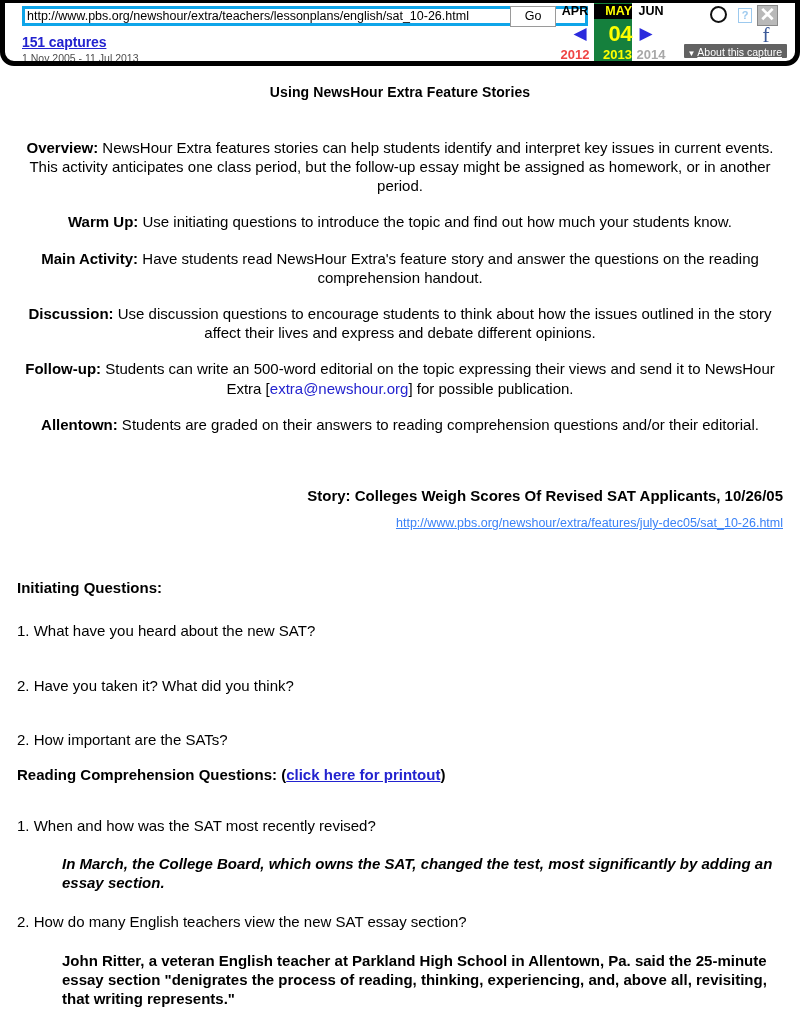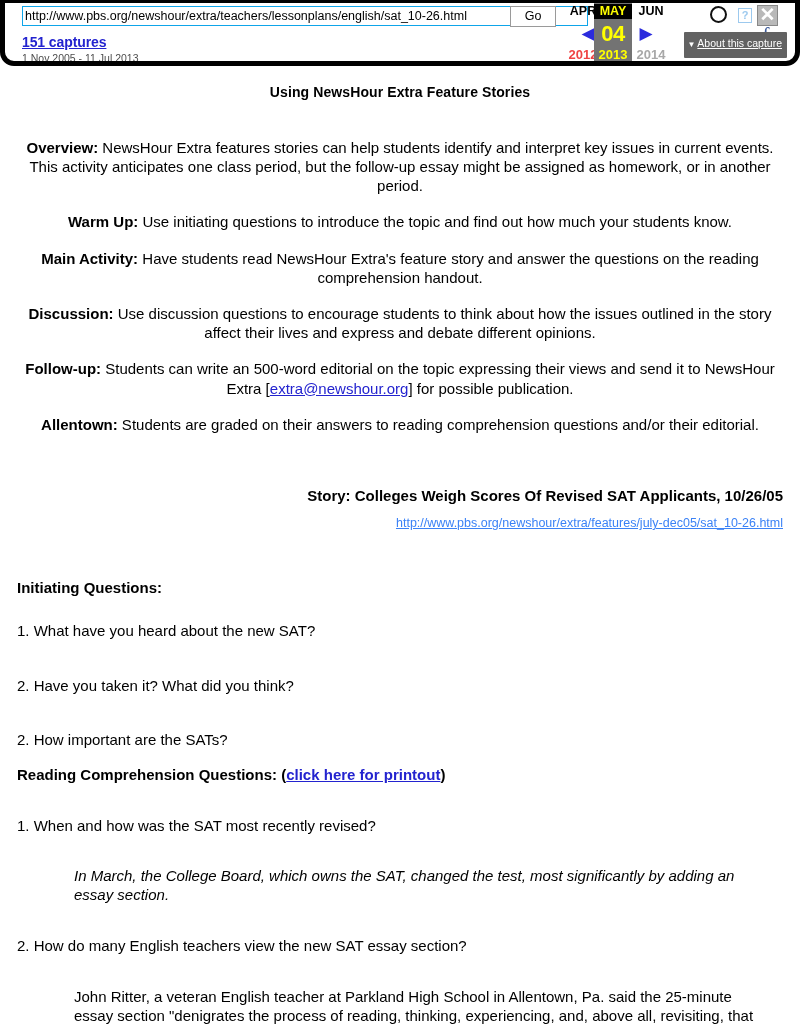--- a/index.html
+++ b/index.html
@@ -29,21 +29,21 @@
   .wm-row1 {
     position: absolute;
     left: 0; top: 0;
     width: 790px; height: 28px;
   }
 
   #wm-url-input {
     position: absolute;
     left: 17px; top: 3px;
     width: 566px; height: 20px;
-    border: 1px solid #0ea5e9;
+    border: 3px solid #0ea5e9;
     background: #ffffff;
     font-family: "Liberation Sans", sans-serif;
     font-size: 12.5px;
     line-height: 18px;
     padding: 0 2px;
     color: #000;
     outline: none;
   }
 
   #wm-go-button {
@@ -85,22 +85,22 @@
     left: 551px; top: 0;
     width: 120px; height: 62px;
   }
   .wm-col {
     position: absolute;
     top: 0;
     width: 38px;
     height: 62px;
     text-align: center;
   }
-  .wm-col.prev  { left: 8px; }
-  .wm-col.cur   { left: 38px; background: #737373; }
+  .wm-col.prev  { left: 0px; }
+  .wm-col.cur   { left: 38px; background: #15803d; text-align: right; }
   .wm-col.next  { left: 76px; }
 
   .wm-month {
     position: absolute;
     top: 1px; left: 0; right: 0;
     font-size: 12.5px;
     font-weight: bold;
     line-height: 15px;
   }
   .wm-col.prev .wm-month, .wm-col.next .wm-month { color: #000; }
@@ -185,25 +185,25 @@
     font-size: 21px;
     color: #3b5998;
     text-align: center;
     line-height: 22px;
     cursor: pointer;
   }
 
   #wm-about-capture {
     position: absolute;
     right: 8px; bottom: 3px;
-    height: 26px;
+    height: 14px;
     background: #626262;
     color: #ffffff;
     font-size: 10.5px;
-    line-height: 22px;
+    line-height: 17px;
     padding: 0 5px 0 3px;
     border-radius: 1px;
     white-space: nowrap;
     cursor: pointer;
   }
   #wm-about-capture .lbl { text-decoration: underline; }
   #wm-about-capture .caret { font-size: 8px; margin-right: 2px; }
 
   
   #page-body {
@@ -227,21 +227,20 @@
     margin: 0;
     padding: 0;
     text-align: center;
   }
   .para .lead { font-weight: bold; }
   .gap-md { height: 17px; }
   .gap-xl { height: 36px; }
 
   a.inline-link {
     color: #2323cf;
-    text-decoration: underline;
   }
 
   #story-heading {
     font-weight: bold;
     font-size: 15px;
     margin: 0;
     text-align: right;
   }
   #story-url {
     display: block;
@@ -258,23 +257,24 @@
     font-size: 15px;
     margin: 0;
   }
 
   .qline { margin: 0; }
 
   #rc-heading { font-weight: bold; font-size: 15px; margin: 0; }
   #rc-heading a { color: #2323cf; text-decoration: underline; font-weight: bold; }
 
   .answer {
-    margin: 16px;
+    margin: 4px;
     padding-left: 41px;
     max-width: 760px;
+    font-weight: bold;
   }
   .answer.italic { font-style: italic; }
 </style>
 </head>
 <body>
 
 <div id="wm-toolbar">
 
   <div class="wm-row1">
     <input id="wm-url-input" type="text" value="http://www.pbs.org/newshour/extra/teachers/lessonplans/english/sat_10-26.html" style="">

